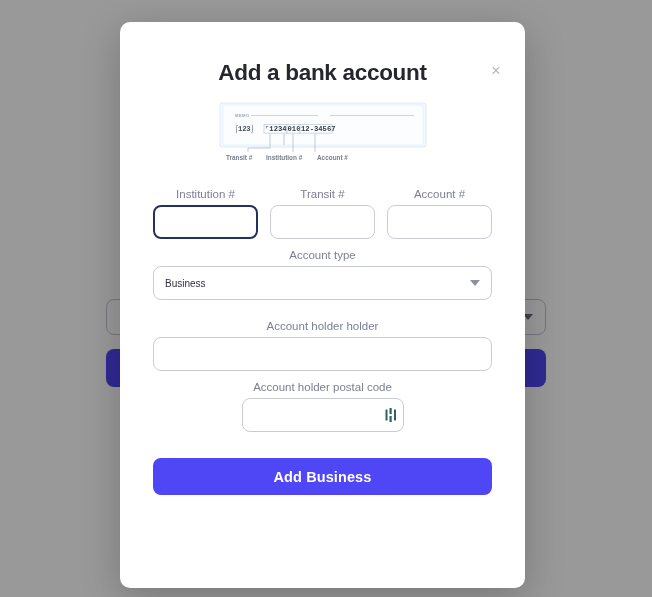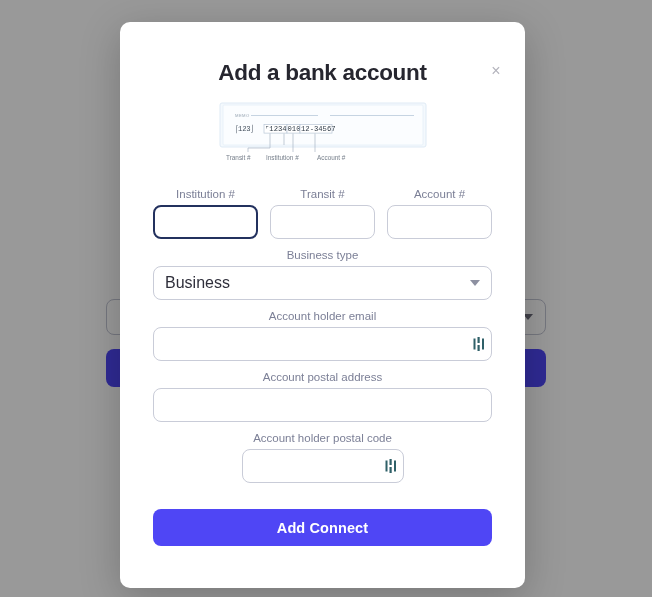--- a/index.html
+++ b/index.html
@@ -128,20 +128,21 @@
     font-weight: 700;
     color: #26262f;
     letter-spacing: -0.3px;
     margin-top: 38px;
   }
 
   
   .cheque-wrap {
     margin: 16px auto 0;
     width: 210px;
+    font-weight: bold;
   }
   .cheque-svg { display: block; width: 210px; height: 70px; }
 
   
   .form {
     padding: 6px 33px 0;
   }
 
   .row {
     display: flex;
@@ -194,21 +195,21 @@
   .select {
     width: 100%;
     height: 34px;
     border: 1px solid #c9ccd8;
     border-radius: 8px;
     background: #fff;
     display: flex;
     align-items: center;
     justify-content: space-between;
     padding: 0 11px;
-    font-size: 16px;
+    font-size: 10px;
     color: #2f2f3b;
     cursor: pointer;
   }
   .select .caret {
     width: 0; height: 0;
     border-left: 5px solid transparent;
     border-right: 5px solid transparent;
     border-top: 6px solid #8d90a1;
   }
 
@@ -299,64 +300,52 @@
         <div class="field">
           <div class="field-label">Account #</div>
           <div class="input-wrap">
             <input class="input" value="" style="">
           </div>
         </div>
       </div>
 
       <div class="row two">
         <div class="field">
-          <div class="field-label">Business type</div>
+          <div class="field-label">Account type</div>
           <div class="select">
             <span>Business</span>
             <span class="caret"></span>
           </div>
         </div>
       </div>
 
       <div class="row two">
-        <div class="field">
-          <div class="field-label">Account holder email</div>
+      </div>
+
+      <div class="row two">
+        <div class="field">
+          <div class="field-label">Account holder holder</div>
+          <div class="input-wrap">
+            <input class="input" value="" style="">
+          </div>
+        </div>
+      </div>
+
+      <div class="row one">
+        <div class="field">
+          <div class="field-label">Account holder postal code</div>
           <div class="input-wrap">
             <input class="input" value="" style="">
             <svg class="autofill-icon" viewBox="0 0 12 14">
               <rect x="0.5" y="1.5" width="2" height="11" fill="#2f6068"></rect>
               <rect x="4.5" y="0" width="2.2" height="6" fill="#2f6068"></rect>
               <rect x="4.5" y="8" width="2.2" height="6" fill="#2f6068"></rect>
               <rect x="9" y="1.5" width="2" height="11" fill="#2f6068"></rect>
             </svg>
           </div>
         </div>
       </div>
 
-      <div class="row two">
-        <div class="field">
-          <div class="field-label">Account postal address</div>
-          <div class="input-wrap">
-            <input class="input" value="" style="">
-          </div>
-        </div>
-      </div>
-
-      <div class="row one">
-        <div class="field">
-          <div class="field-label">Account holder postal code</div>
-          <div class="input-wrap">
-            <input class="input" value="" style="">
-            <svg class="autofill-icon" viewBox="0 0 12 14">
-              <rect x="0.5" y="1.5" width="2" height="11" fill="#2f6068"></rect>
-              <rect x="4.5" y="0" width="2.2" height="6" fill="#2f6068"></rect>
-              <rect x="4.5" y="8" width="2.2" height="6" fill="#2f6068"></rect>
-              <rect x="9" y="1.5" width="2" height="11" fill="#2f6068"></rect>
-            </svg>
-          </div>
-        </div>
-      </div>
-
-      <button class="submit-btn">Add Connect</button>
+      <button class="submit-btn">Add Business</button>
 
     </div>
   </div>
 </div>
 
 </body></html>

